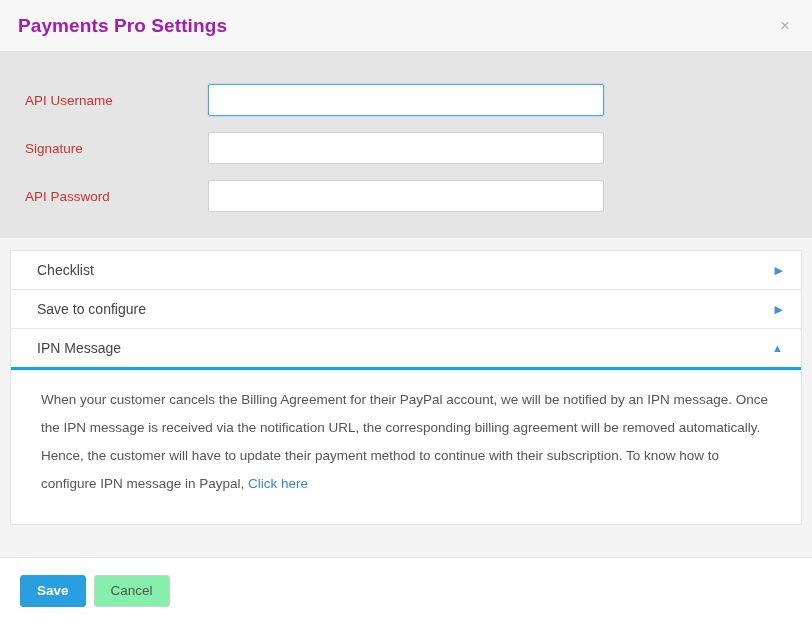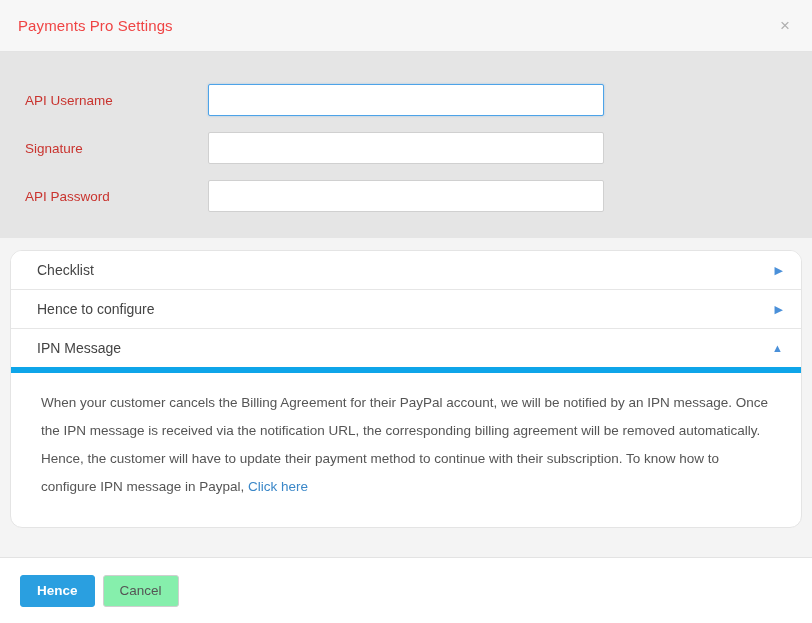--- a/index.html
+++ b/index.html
@@ -28,23 +28,23 @@
     height: 52px;
     min-height: 52px;
     background: #f7f7f7;
     border-bottom: 1px solid #e3e3e3;
     display: flex;
     align-items: center;
     padding: 0 18px;
     box-sizing: border-box;
   }
   .dialog-title {
-    font-size: 15px;
-    color: #ef4444;
-    font-weight: 400;
+    font-size: 19px;
+    color: #a21caf;
+    font-weight: 700;
     letter-spacing: 0.1px;
   }
   .close-icon {
     margin-left: auto;
     color: #b0b0b0;
     font-size: 17px;
     line-height: 1;
     cursor: pointer;
     padding: 2px 4px;
   }
@@ -85,21 +85,21 @@
   
   .accordion-area {
     background: #f4f4f4;
     flex: 1;
     padding: 12px 10px 0 10px;
     box-sizing: border-box;
   }
   .accordion {
     background: #ffffff;
     border: 1px solid #e4e4e4;
-    border-radius: 12px;
+    border-radius: 0;
     overflow: hidden;
   }
   .acc-item + .acc-item {
     border-top: 1px solid #e6e6e6;
   }
   .acc-header {
     height: 38px;
     display: flex;
     align-items: center;
     padding: 0 18px 0 26px;
@@ -112,21 +112,21 @@
   }
   .acc-arrow {
     margin-left: auto;
     color: #4a90d9;
     font-size: 11px;
     line-height: 1;
   }
   .acc-arrow.collapsed::before { content: "\25B6"; }
   .acc-arrow.expanded::before { content: "\25B2"; }
   .acc-body {
-    border-top: 6px solid #0ea5e9;
+    border-top: 3px solid #0ea5e9;
     padding: 16px 28px 26px 30px;
   }
   .acc-body p {
     margin: 0;
     font-size: 13.5px;
     line-height: 28px;
     color: #555;
   }
   .acc-body a {
     color: #3a87c8;
@@ -201,36 +201,36 @@
 
       <div class="acc-item">
         <div class="acc-header">
           <span class="acc-title">Checklist</span>
           <span class="acc-arrow collapsed"></span>
         </div>
       </div>
 
       <div class="acc-item">
         <div class="acc-header">
-          <span class="acc-title">Hence to configure</span>
+          <span class="acc-title">Save to configure</span>
           <span class="acc-arrow collapsed"></span>
         </div>
       </div>
 
       <div class="acc-item">
         <div class="acc-header">
           <span class="acc-title">IPN Message</span>
           <span class="acc-arrow expanded"></span>
         </div>
         <div class="acc-body">
           <p><span>When your customer cancels the Billing Agreement for their PayPal account, we will be notified by an IPN message. Once the IPN message is received via the notification URL, the corresponding billing agreement will be removed automatically. Hence, the customer will have to update their payment method to continue with their subscription. To know how to configure IPN message in Paypal, </span><a href="#">Click here</a></p>
         </div>
       </div>
 
     </div>
   </div>
 
   <div class="dialog-footer">
-    <button class="btn btn-primary">Hence</button>
+    <button class="btn btn-primary">Save</button>
     <button class="btn btn-secondary">Cancel</button>
   </div>
 
 </div>
 
 </body></html>

